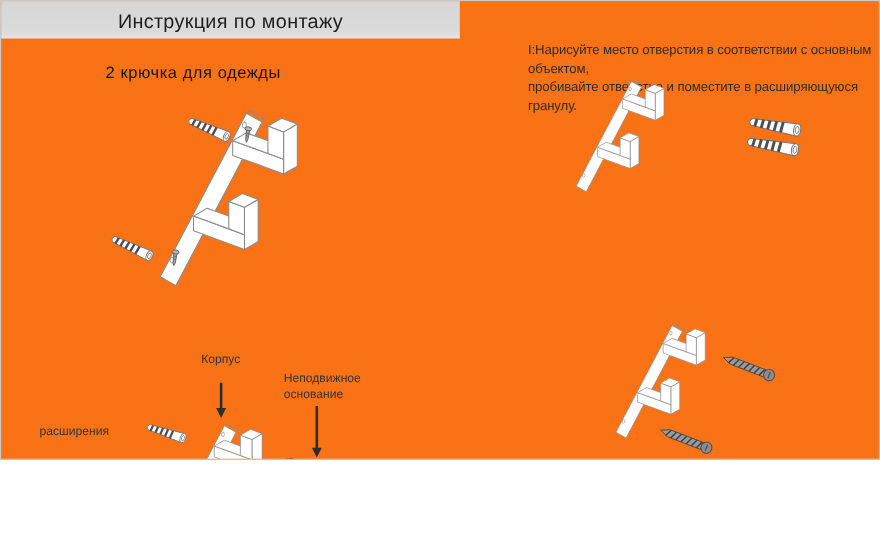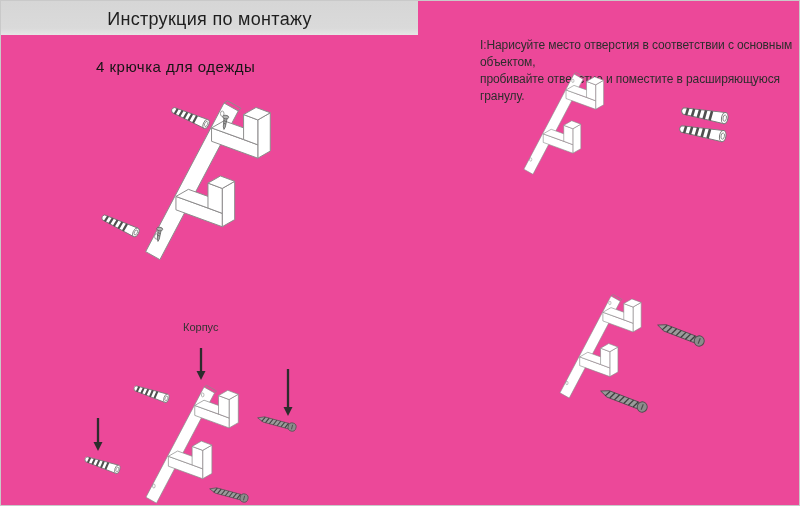--- a/index.html
+++ b/index.html
@@ -1,19 +1,19 @@
 <!DOCTYPE html>
 <html><head>
 <meta charset="utf-8">
 <style>
   html,body{margin:0;padding:0;background:#fff;}
   .page{
     position:relative;
-    width:800px;height:506px;
-    background:#ec4899;
+    width:800px;height:418px;
+    background:#f97316;
     border:1px solid #c9c9c9;
     box-sizing:border-box;
     overflow:hidden;
     font-family:"Liberation Sans", sans-serif;
     color:#2e2e2e;
   }
   .header-band{
     position:absolute;left:0;top:0;width:417px;height:34px;
     background:linear-gradient(to bottom,#d6d6d6 0%,#dadada 80%,#e6e6e6 100%);
     display:flex;align-items:center;justify-content:center;
@@ -106,21 +106,21 @@
         <line x1="-1.3" y1="-1.2" x2="1.3" y2="-0.6" stroke="#555" stroke-width="0.7"></line>
         <line x1="-1.1" y1="1.4" x2="1.1" y2="2.0" stroke="#555" stroke-width="0.7"></line>
       </g>
     </defs>
   </svg>
 
   <div class="header-band">
     <div class="page-title">Инструкция по монтажу</div>
   </div>
 
-  <div class="subtitle">4 крючка для одежды</div>
+  <div class="subtitle">2 крючка для одежды</div>
 
   <div class="step-text step1">
     <div>I:Нарисуйте место отверстия в соответствии с основным объектом,</div>
     <div>пробивайте отверстие и поместите в расширяющуюся гранулу.</div>
   </div>
 
 
   <svg class="diagram d1" width="240" height="205" viewBox="0 0 240 205">
     <use href="#asm" transform="translate(138,17) scale(0.89) translate(-150,-2)"></use>
     <use href="#anchorshape" transform="translate(106,32) rotate(23) scale(0.85)"></use>
@@ -145,21 +145,26 @@
         <polygon points="222.5,81 231.5,81 227,90" stroke="none"></polygon>
       </g>
       <g>
         <line x1="37" y1="92" x2="37" y2="118"></line>
         <polygon points="32.5,116 41.5,116 37,125" stroke="none"></polygon>
       </g>
     </g>
   </svg>
 
   <div class="part-label label-korpus">Корпус</div>
+  <div class="part-label label-fixed-base">
+    <div>Неподвижное</div>
+    <div>основание</div>
+  </div>
   <div class="part-label label-granule">
+    <div>расширения</div>
   </div>
 
   <svg class="diagram d3" width="250" height="155" viewBox="0 0 250 155">
     <use href="#asm" transform="translate(85,8) scale(0.57) translate(-150,-2)"></use>
     <use href="#anchorshape" transform="translate(218,49) rotate(10)"></use>
     <use href="#anchorshape" transform="translate(216,67) rotate(10)"></use>
   </svg>
 
   <svg class="diagram d4" width="230" height="170" viewBox="0 0 230 170">
     <use href="#asm" transform="translate(90,15) scale(0.58) translate(-150,-2)"></use>

